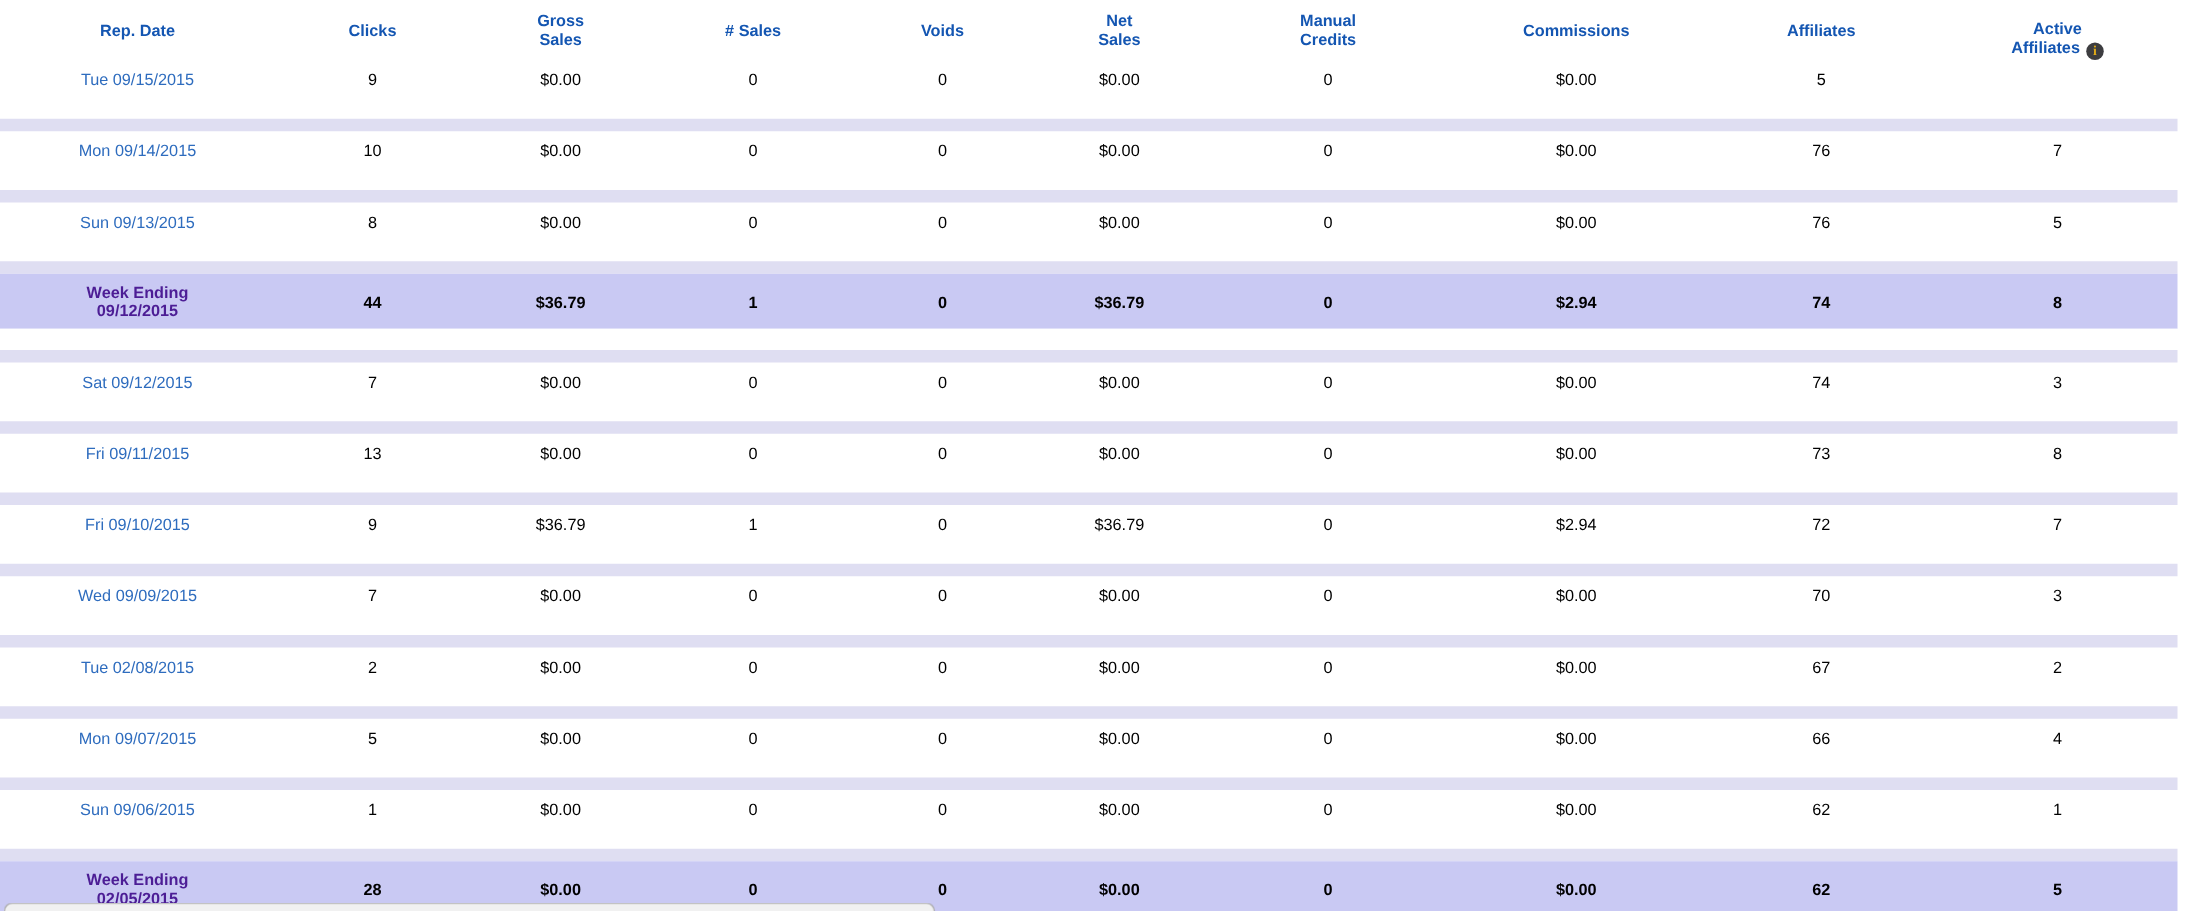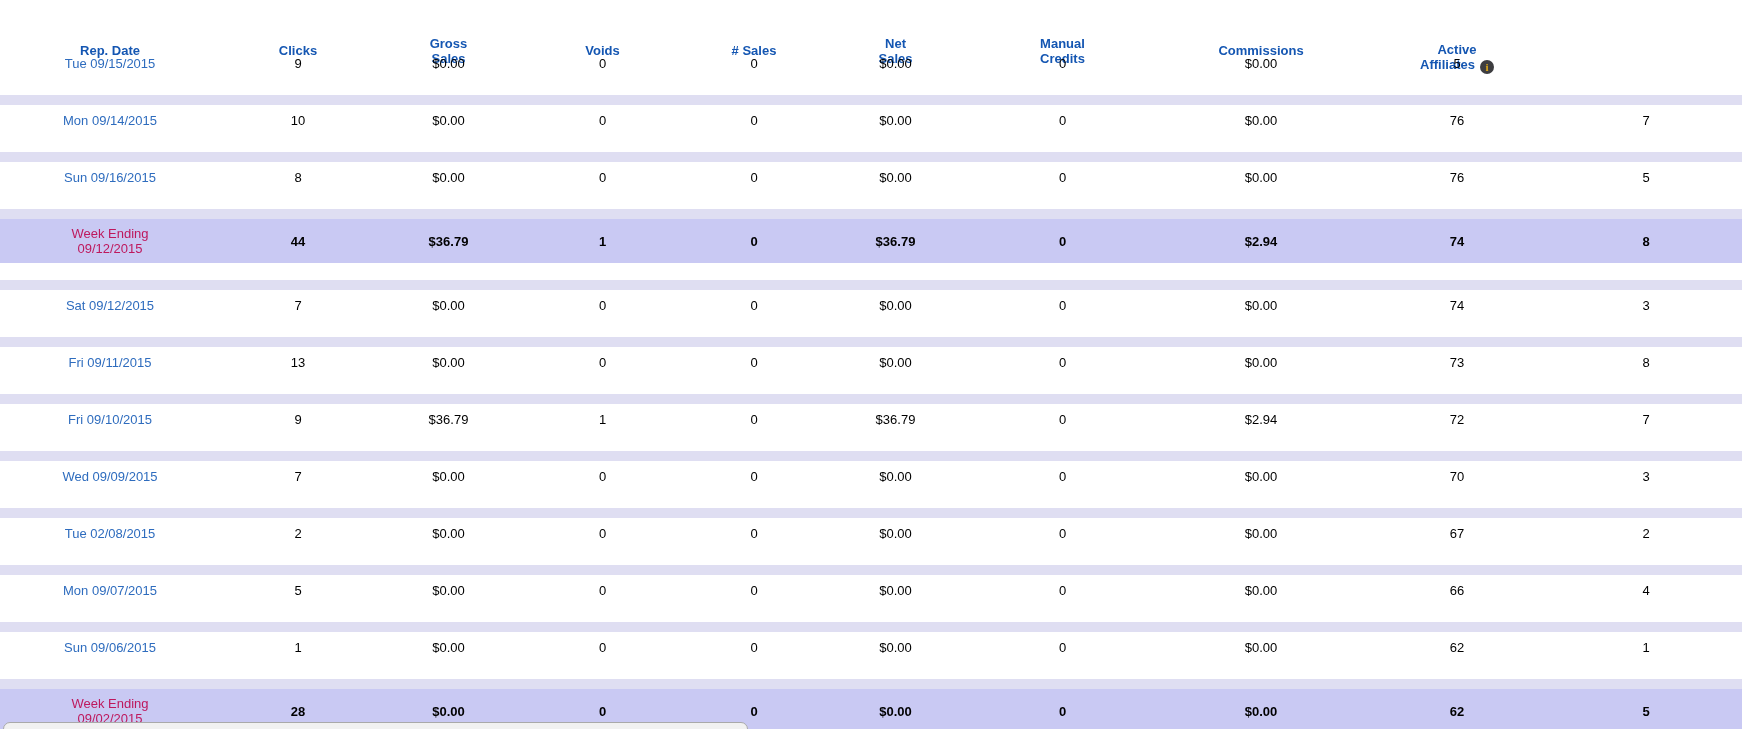--- a/index.html
+++ b/index.html
@@ -26,21 +26,20 @@
   .header-cell {
     display: flex;
     align-items: center;
     justify-content: center;
     text-align: center;
     color: #1456b2;
     font-weight: bold;
     font-size: 13px;
     line-height: 15px;
     white-space: pre-line;
-    margin-top: 27px;
   }
   .hdr-label { white-space: pre-line; }
   .info-icon {
     display: inline-block;
     width: 14px;
     height: 14px;
     margin-left: 5px;
     border-radius: 50%;
     background: #3d3d40;
     color: #dfa918;
@@ -67,24 +66,24 @@
     text-align: center;
   }
   .date-link {
     color: #2e6cbe;
     text-decoration: none;
     font-size: 13px;
     cursor: pointer;
   }
   .week-label {
     text-align: center;
-    font-weight: normal;
+    font-weight: bold;
     font-size: 13px;
     line-height: 15px;
-    color: #be185d;
+    color: #4c1d95;
   }
   .spacer { height: 17px; width: 1742px; background: #ffffff; }
   .separator-band { height: 10px; width: 1742px; background: #dfdef2; }
   .h-scrollbar-thumb {
     position: fixed;
     left: 3px;
     bottom: -7px;
     width: 745px;
     height: 14px;
     background: #f1f1f1;
@@ -96,27 +95,28 @@
 </head>
 <body>
 
 <div id="report-table">
 
   <div class="grid-row header-row">
     <div class="header-cell"><span class="hdr-label">Rep. Date</span></div>
     <div class="header-cell"><span class="hdr-label">Clicks</span></div>
     <div class="header-cell"><span class="hdr-label">Gross
 Sales</span></div>
+    <div class="header-cell"><span class="hdr-label"># Sales</span></div>
     <div class="header-cell"><span class="hdr-label">Voids</span></div>
-    <div class="header-cell"><span class="hdr-label"># Sales</span></div>
     <div class="header-cell"><span class="hdr-label">Net
 Sales</span></div>
     <div class="header-cell"><span class="hdr-label">Manual
 Credits</span></div>
     <div class="header-cell"><span class="hdr-label">Commissions</span></div>
+    <div class="header-cell"><span class="hdr-label">Affiliates</span></div>
     <div class="header-cell">
       <span>
         <span class="hdr-label">Active
 Affiliates</span><span class="info-icon">i</span>
       </span>
     </div>
   </div>
 
   <div id="rows-container">
       <div class="grid-row data-row day">
@@ -145,21 +145,21 @@
         <div class="cell">$0.00</div>
         <div class="cell">0</div>
         <div class="cell">$0.00</div>
         <div class="cell">76</div>
         <div class="cell">7</div>
       </div>
       <div class="spacer"></div>
       <div class="separator-band"></div>
       <div class="grid-row data-row day">
         <div class="cell">
-          <a href="#" class="date-link">Sun 09/16/2015</a>
+          <a href="#" class="date-link">Sun 09/13/2015</a>
         </div>
         <div class="cell">8</div>
         <div class="cell">$0.00</div>
         <div class="cell">0</div>
         <div class="cell">0</div>
         <div class="cell">$0.00</div>
         <div class="cell">0</div>
         <div class="cell">$0.00</div>
         <div class="cell">76</div>
         <div class="cell">5</div>
@@ -294,21 +294,21 @@
         <div class="cell">$0.00</div>
         <div class="cell">62</div>
         <div class="cell">1</div>
       </div>
       <div class="spacer"></div>
       <div class="separator-band"></div>
       <div class="grid-row data-row week">
         <div class="cell">
           <div class="week-label">
             <div>Week Ending</div>
-            <div>09/02/2015</div>
+            <div>02/05/2015</div>
           </div>
         </div>
         <div class="cell">28</div>
         <div class="cell">$0.00</div>
         <div class="cell">0</div>
         <div class="cell">0</div>
         <div class="cell">$0.00</div>
         <div class="cell">0</div>
         <div class="cell">$0.00</div>
         <div class="cell">62</div>

